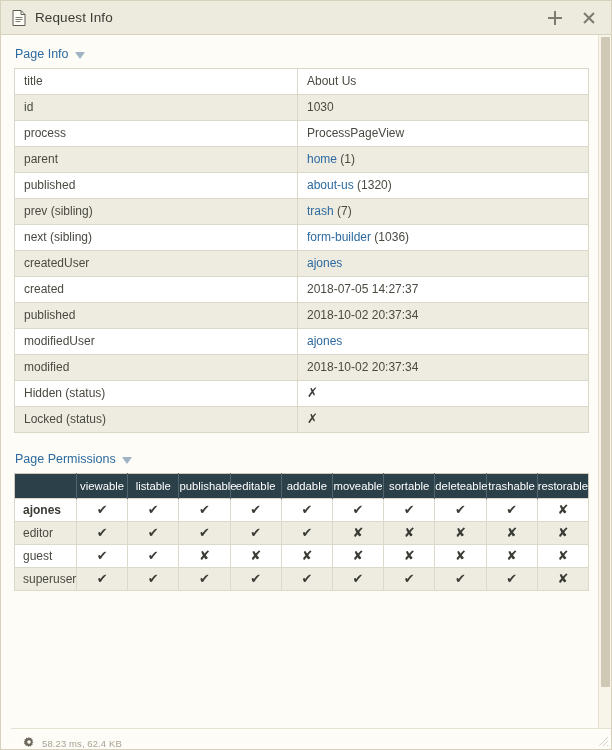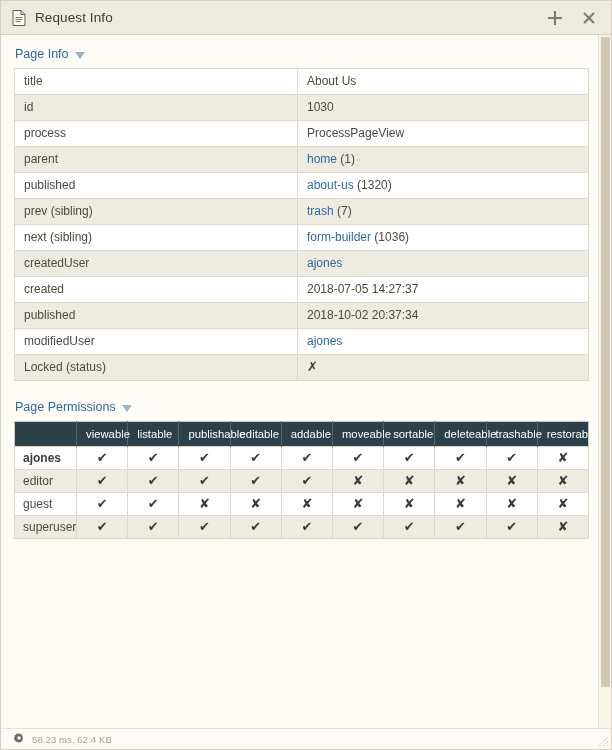--- a/index.html
+++ b/index.html
@@ -134,21 +134,21 @@
     line-height: 1;
   }
 
   
   table.perms { border: 1px solid #cfcabb; margin-bottom: 14px; table-layout: fixed; }
   table.perms th {
     background: #2c4049;
     color: #ffffff;
     font-size: 11.3px;
     font-weight: normal;
-    padding: 6px 9px;
+    padding: 6px 0;
     border-right: 1px solid #51656e;
     height: 25px;
     text-align: center;
     white-space: nowrap;
   }
   table.perms th:last-child { border-right: none; margin-left: 19px; }
   table.perms th.rolehead { width: 62px; border-right: 1px solid #51656e; }
   table.perms td {
     border: 1px solid #ddd9ca;
     font-size: 12px;
@@ -164,26 +164,27 @@
   }
   table.perms tbody tr:nth-child(odd)  td { background: #ffffff; }
   table.perms tbody tr:nth-child(even) td { background: #eeece0; }
   table.perms tbody tr:first-child td.role { font-weight: bold; color: #3b3b36; }
 
   
   #footer {
     height: 21px;
     min-height: 21px;
     display: flex;
-    align-items: center;
+    align-items: flex-end;
     padding: 0 0 0 12px;
     gap: 7px;
     background: #fdfcf7;
     border-top: 1px solid #e6e2d3;
     position: relative;
+    margin-left: 10px;
   }
   #footer .timing {
     font-size: 9.5px;
     color: #a9a294;
     letter-spacing: .1px;
   }
   .gear { width: 12px; height: 12px; display: block; }
   .resize-grip {
     position: absolute;
     right: 2px; bottom: 2px;
@@ -273,20 +274,28 @@
               <td class="k">created</td>
               <td class="v">2018-07-05 14:27:37</td>
             </tr>
             <tr>
               <td class="k">published</td>
               <td class="v">2018-10-02 20:37:34</td>
             </tr>
             <tr>
               <td class="k">modifiedUser</td>
               <td class="v"><a class="lnk">ajones</a></td>
+            </tr>
+            <tr>
+              <td class="k">modified</td>
+              <td class="v">2018-10-02 20:37:34</td>
+            </tr>
+            <tr>
+              <td class="k">Hidden (status)</td>
+              <td class="v"><span class="mark">✗</span></td>
             </tr>
             <tr>
               <td class="k">Locked (status)</td>
               <td class="v"><span class="mark">✗</span></td>
             </tr>
           </tbody>
       </table>
 
       
       <div class="section-head">

